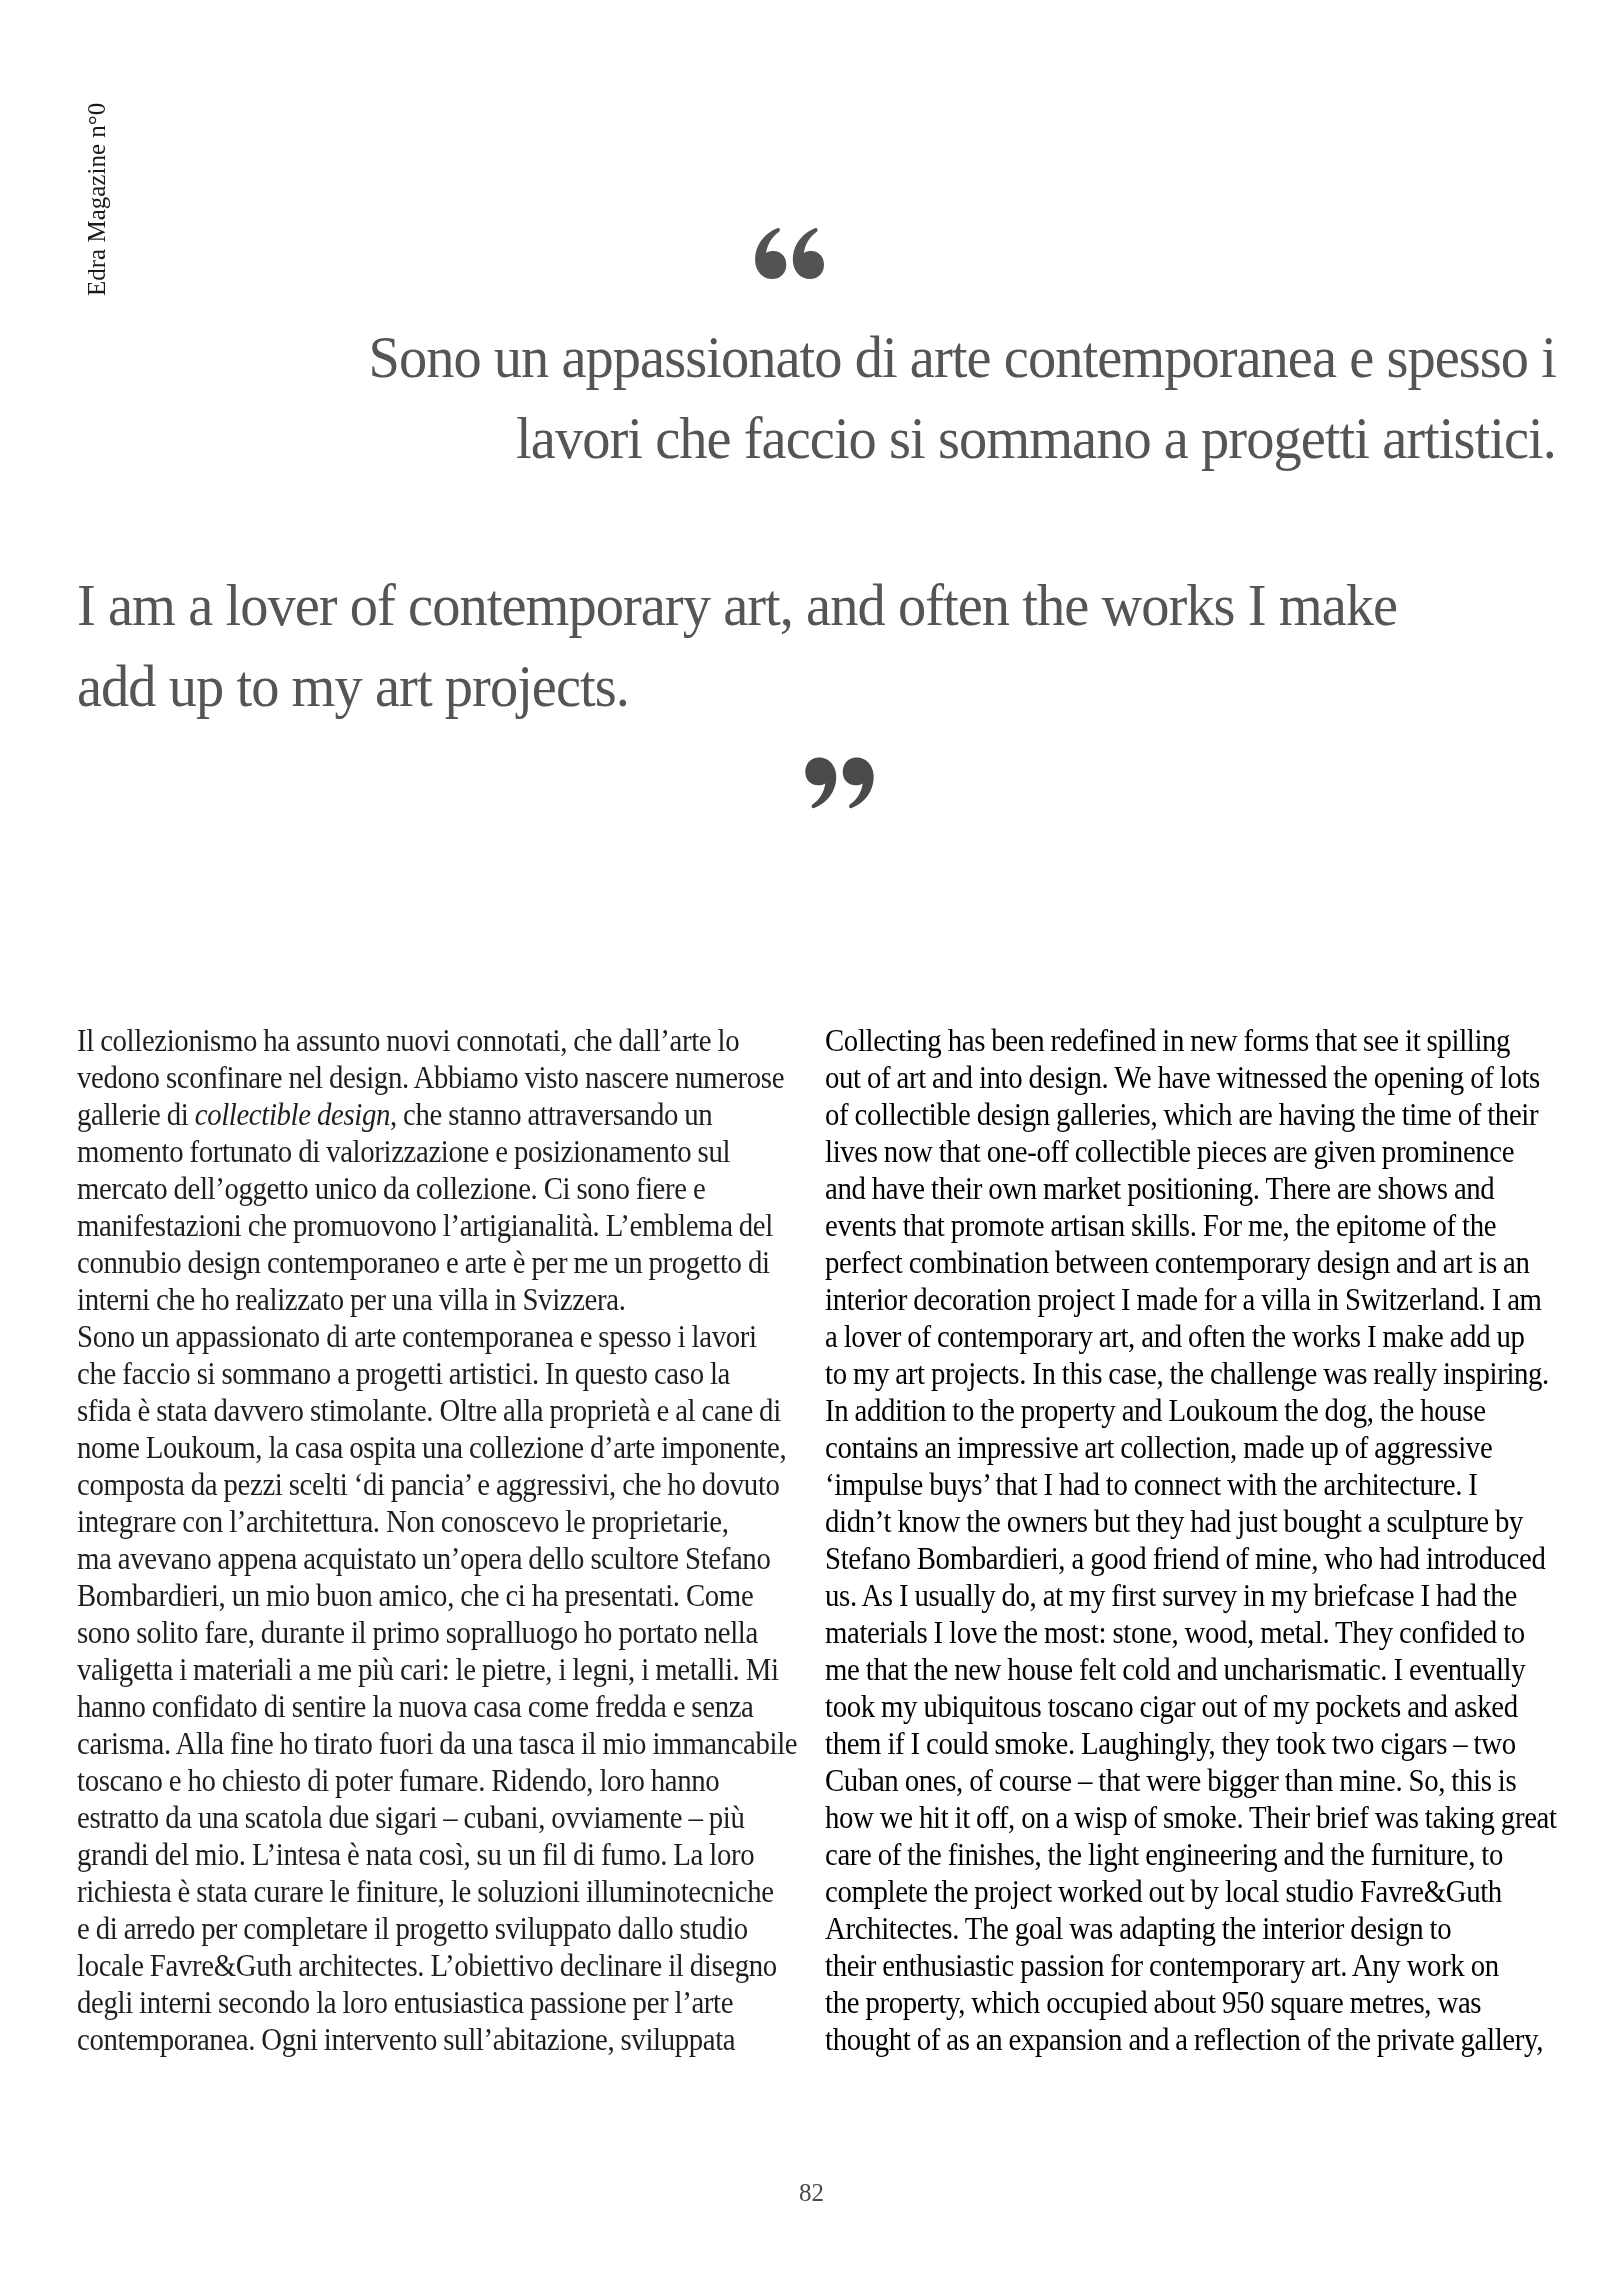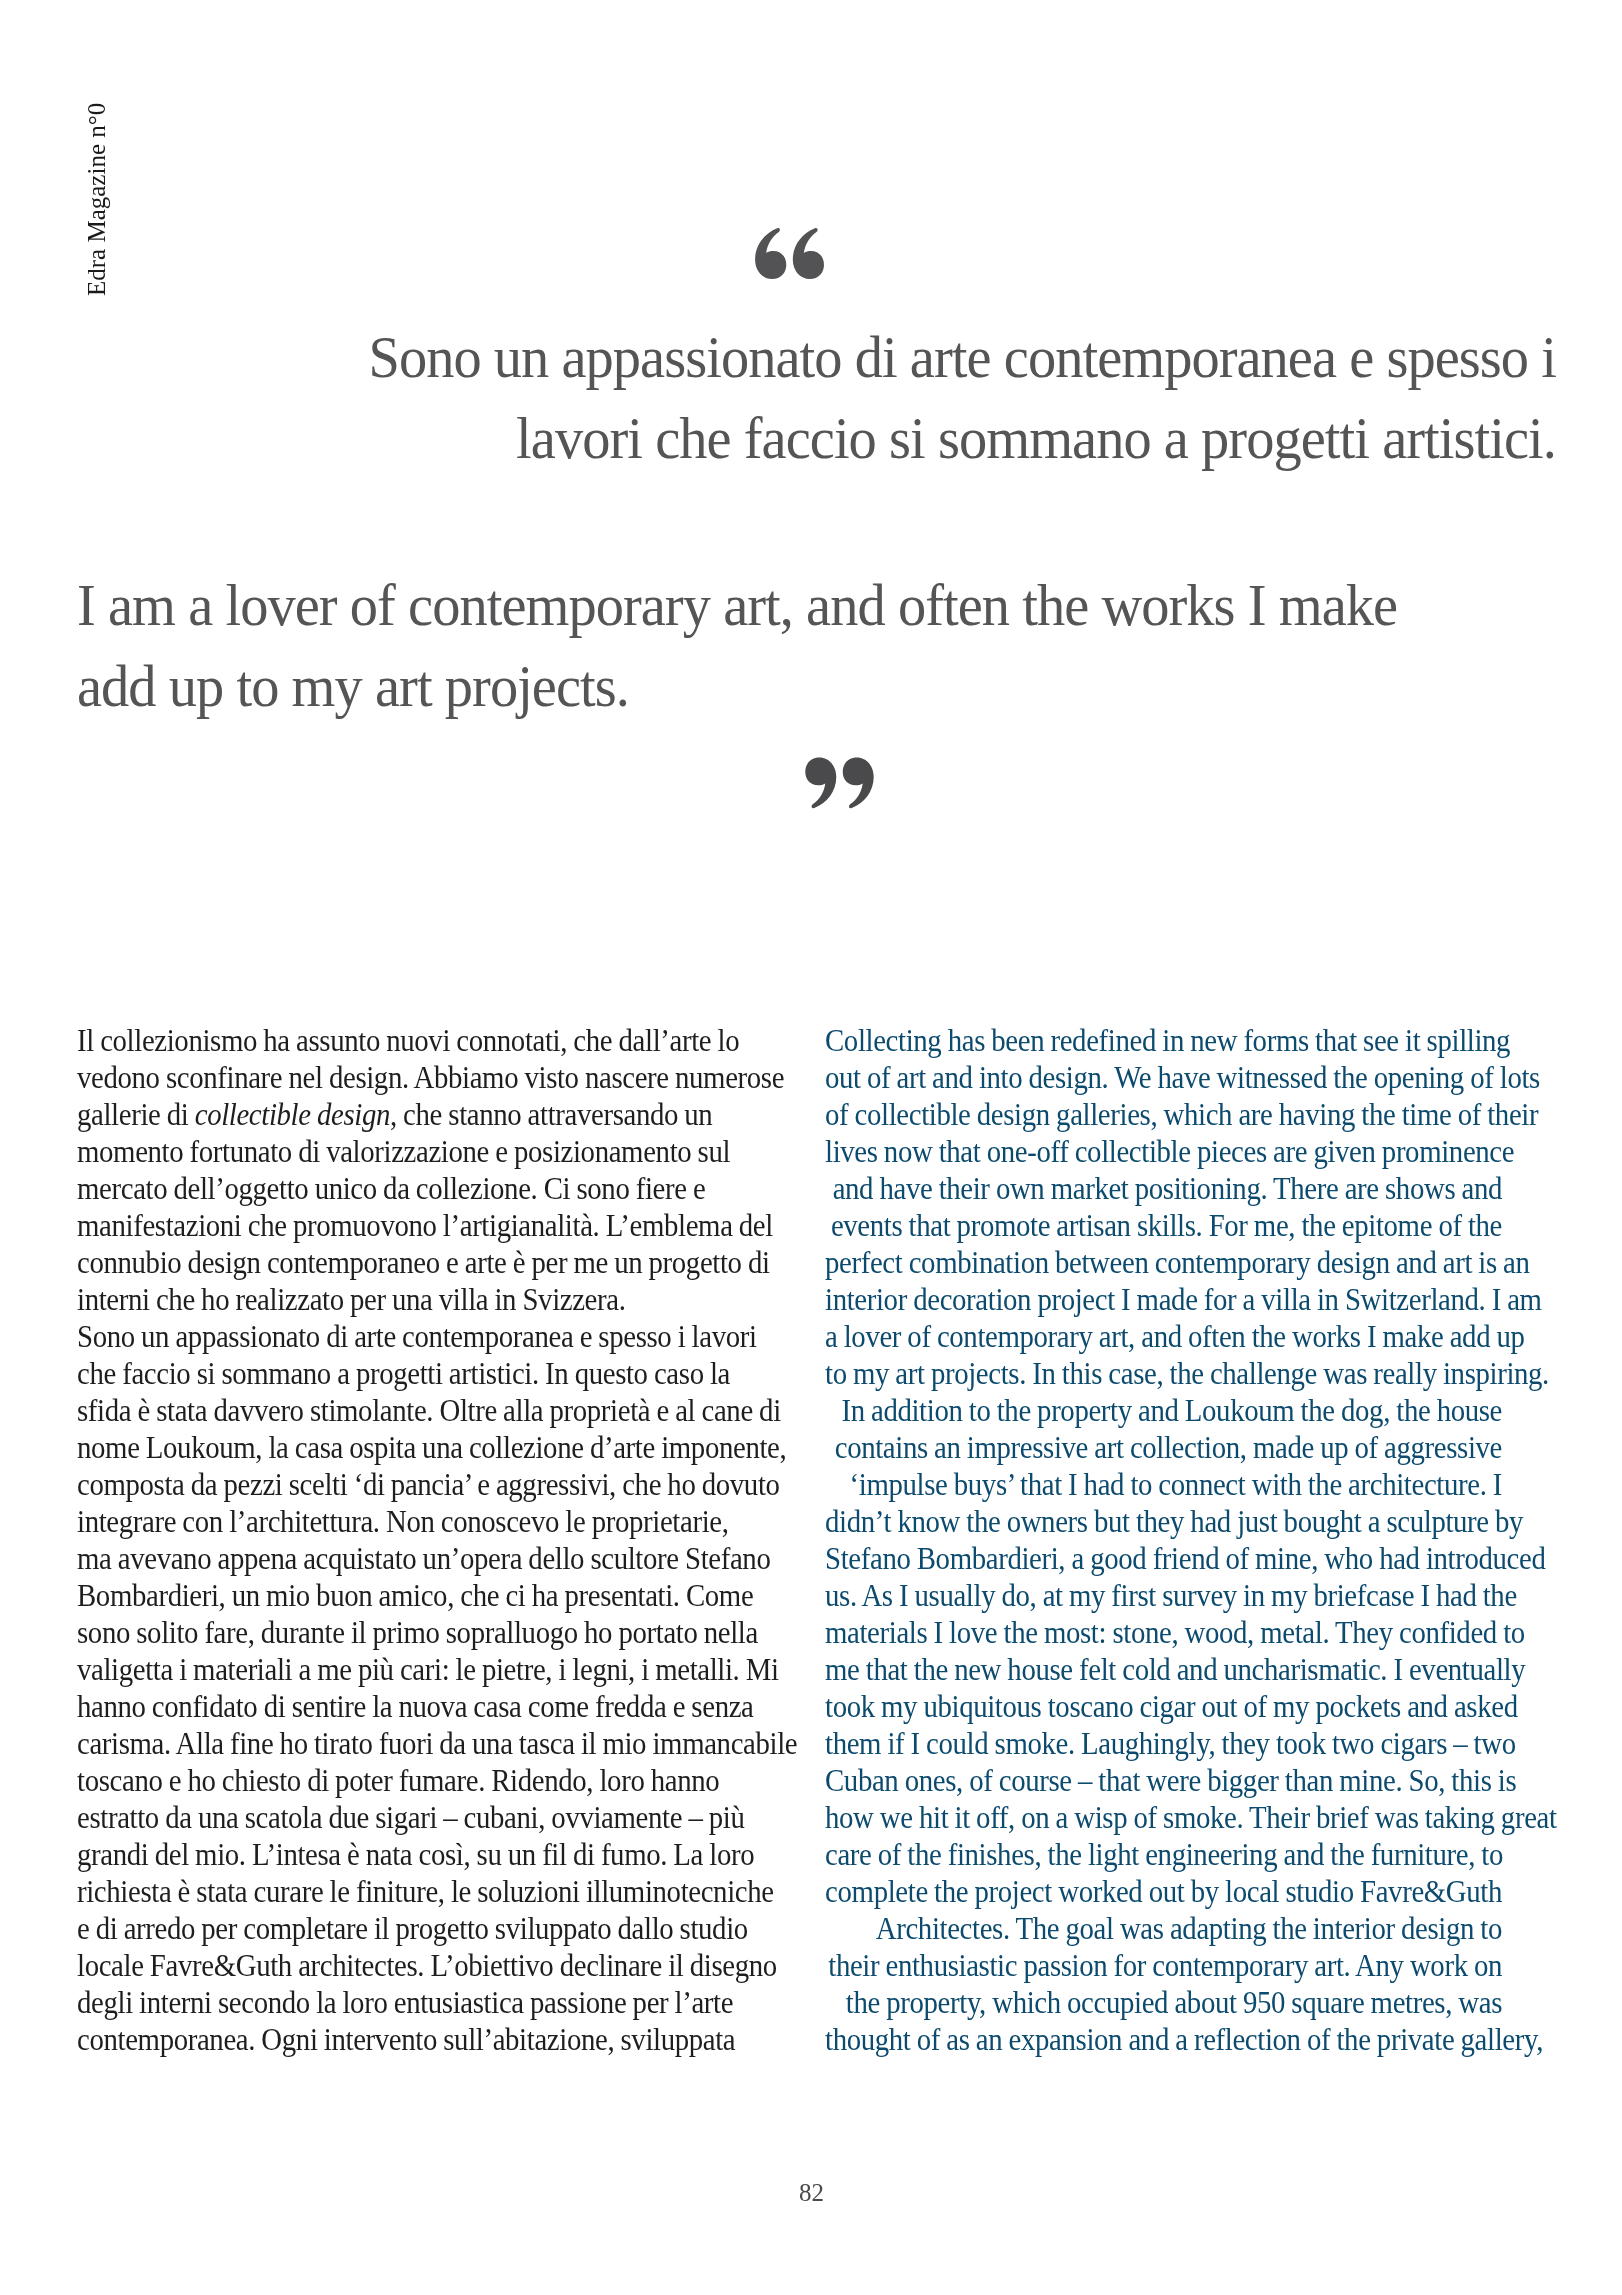--- a/index.html
+++ b/index.html
@@ -85,22 +85,21 @@
     line-height: 37px;
     letter-spacing: -0.4px;
     word-spacing: -0.6px;
   }
   .column-it {
     left: 77px;
     color: #1e1e1e;
   }
   .column-en {
     left: 825px;
-    color: #0c4a6e;
-    text-align: right;
+    color: #000000;
   }
   .column .line {
     display: block;
     white-space: nowrap;
     transform: scaleX(0.93);
     transform-origin: left center;
   }
   .column em {
     font-style: italic;
   }

